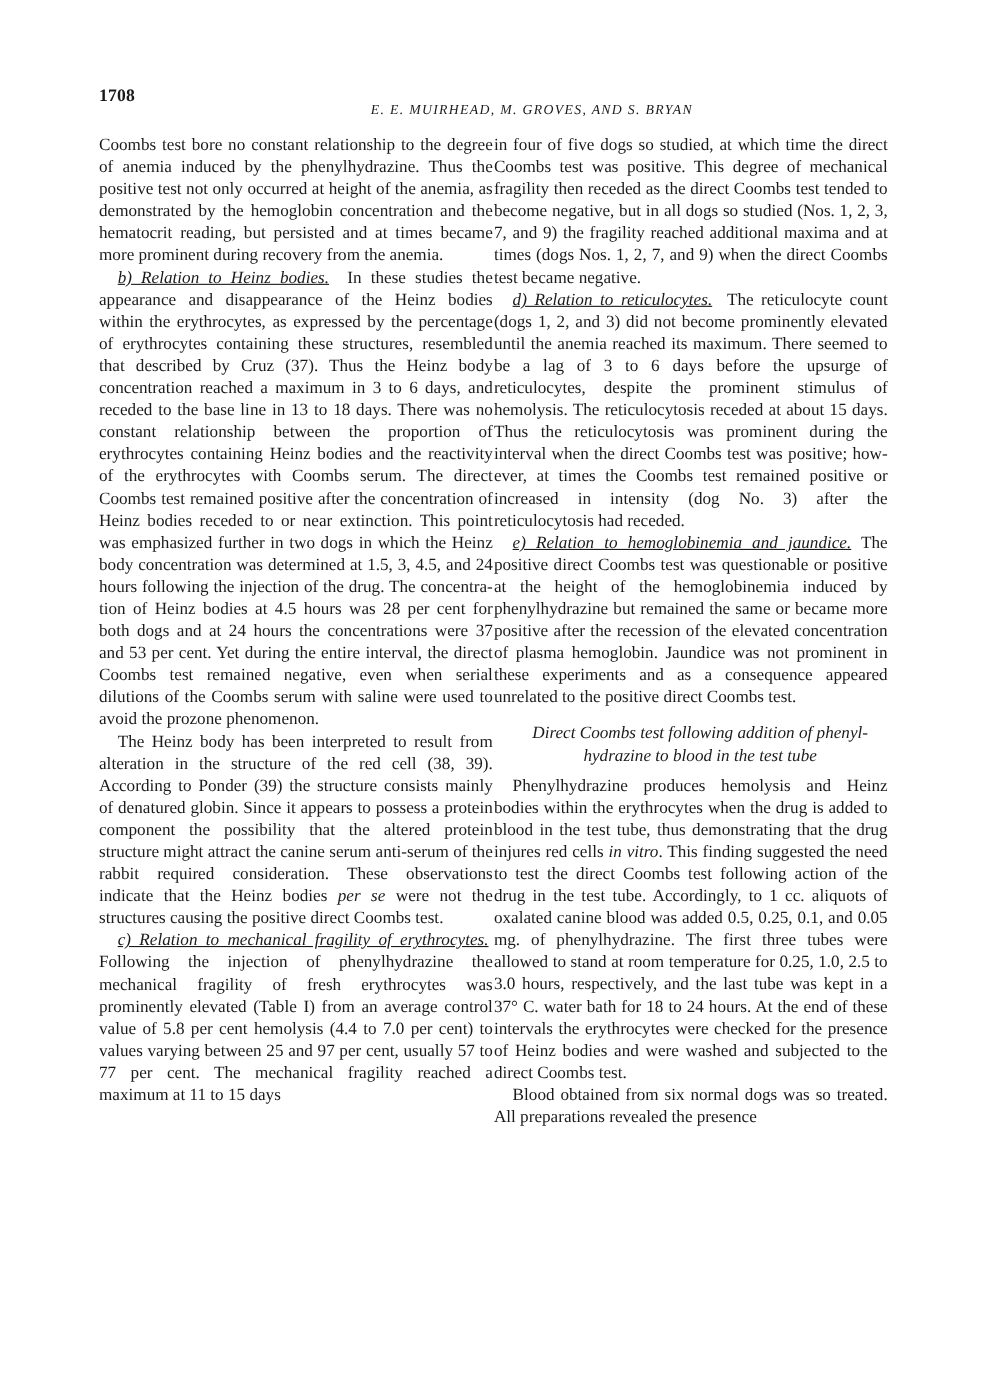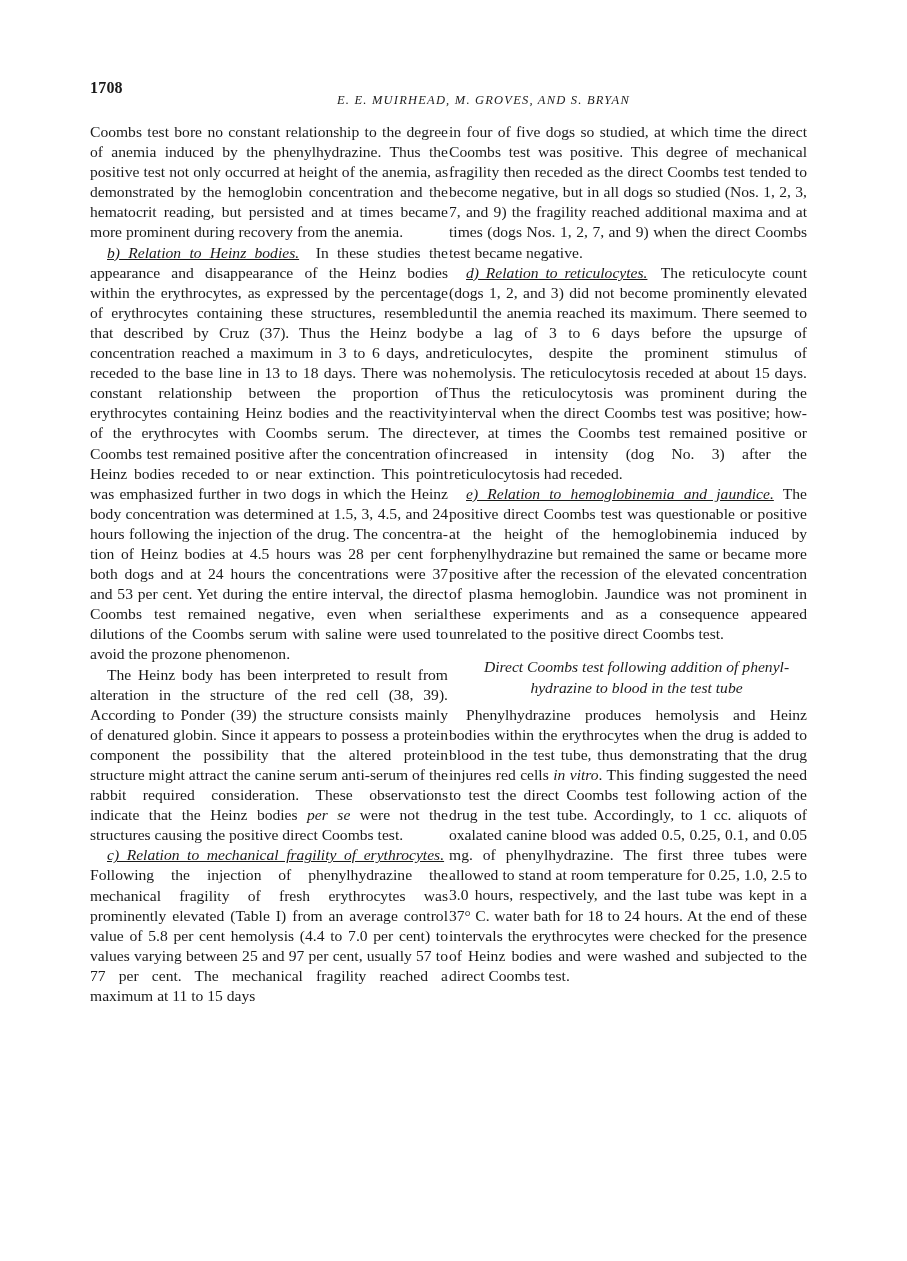--- a/index.html
+++ b/index.html
@@ -73,13 +73,14 @@
   <p><span>The Heinz body has been interpreted to re­sult from alteration in the structure of the red cell (38, 39). According to Ponder (39) the structure consists mainly of denatured globin. Since it appears to possess a protein component the possibility that the altered protein structure might attract the canine serum anti-serum of the rabbit required consideration. These observations indicate that the Heinz bodies</span> <em>per se</em> <span>were not the structures causing the positive direct Coombs test.</span></p>
   <p><span class="lead-label">c) Relation to mechanical fragility of erythro­cytes.</span>&nbsp; <span>Following the injection of phenylhydrazine the mechanical fragility of fresh erythrocytes was prominently elevated (Table I) from an average control value of 5.8 per cent hemolysis (4.4 to 7.0 per cent) to values varying between 25 and 97 per cent, usually 57 to 77 per cent. The mechani­cal fragility reached a maximum at 11 to 15 days</span></p>
 </div>
 
 <div class="column col-right">
   <p class="no-indent">in four of five dogs so studied, at which time the direct Coombs test was positive. This degree of mechanical fragility then receded as the direct Coombs test tended to become negative, but in all dogs so studied (Nos. 1, 2, 3, 7, and 9) the fra­gility reached additional maxima and at times (dogs Nos. 1, 2, 7, and 9) when the direct Coombs test became negative.</p>
   <p><span class="lead-label">d) Relation to reticulocytes.</span>&nbsp; <span>The reticulo­cyte count (dogs 1, 2, and 3) did not become prominently elevated until the anemia reached its maximum. There seemed to be a lag of 3 to 6 days before the upsurge of reticulocytes, despite the prominent stimulus of hemolysis. The reticu­locytosis receded at about 15 days. Thus the reticulocytosis was prominent during the interval when the direct Coombs test was positive; how­ever, at times the Coombs test remained positive or increased in intensity (dog No. 3) after the reticulocytosis had receded.</span></p>
   <p><span class="lead-label">e) Relation to hemoglobinemia and jaundice.</span> <span>The positive direct Coombs test was questionable or positive at the height of the hemoglobinemia in­duced by phenylhydrazine but remained the same or became more positive after the recession of the elevated concentration of plasma hemoglobin. Jaundice was not prominent in these experiments and as a consequence appeared unrelated to the positive direct Coombs test.</span></p>
   <div class="subhead">Direct Coombs test following addition of phenyl­hydrazine to blood in the test tube</div>
   <p><span>Phenylhydrazine produces hemolysis and Heinz bodies within the erythrocytes when the drug is added to blood in the test tube, thus demon­strating that the drug injures red cells</span> <em>in vitro</em><span>. This finding suggested the need to test the direct Coombs test following action of the drug in the test tube. Accordingly, to 1 cc. aliquots of oxa­lated canine blood was added 0.5, 0.25, 0.1, and 0.05 mg. of phenylhydrazine. The first three tubes were allowed to stand at room temperature for 0.25, 1.0, 2.5 to 3.0 hours, respectively, and the last tube was kept in a 37° C. water bath for 18 to 24 hours. At the end of these intervals the erythrocytes were checked for the presence of Heinz bodies and were washed and subjected to the direct Coombs test.</span></p>
+  <p>Blood obtained from six normal dogs was so treated. All preparations revealed the presence</p>
 </div>
 
 </body></html>

